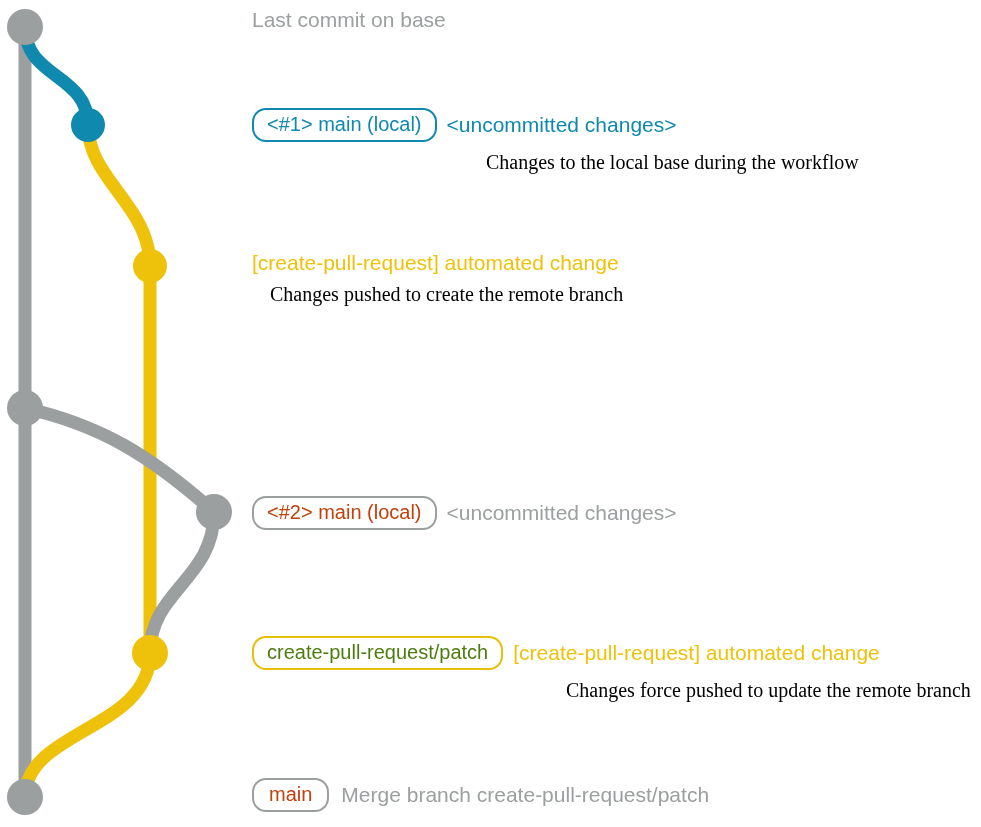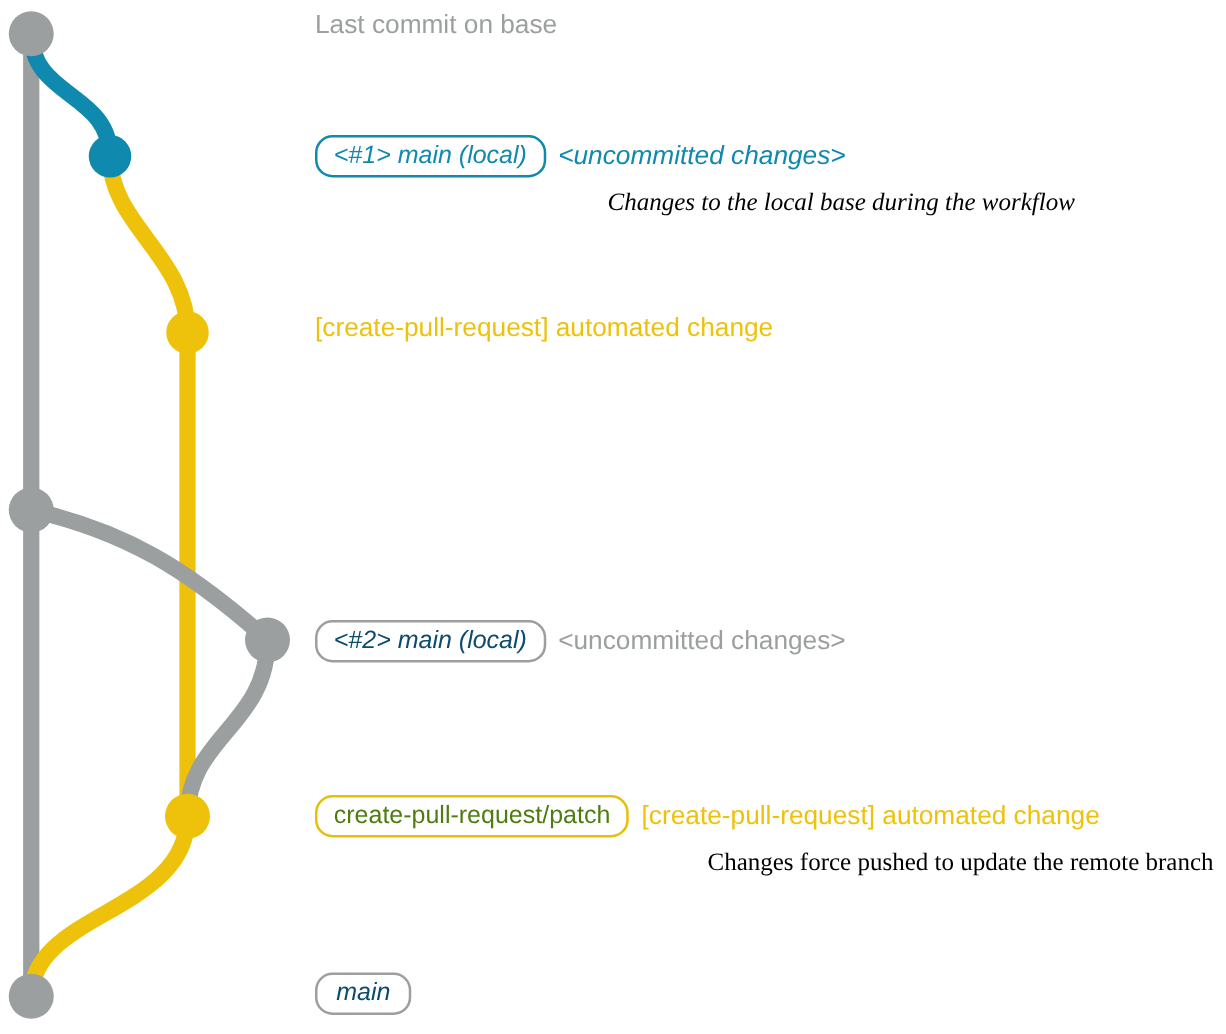--- a/index.html
+++ b/index.html
@@ -51,21 +51,21 @@
     border-radius: 14px;
     padding: 4px 13px 5px 13px;
     font-size: 20px;
     line-height: 1.05;
     color: #888c8d;
     background: #ffffff;
     box-sizing: border-box;
   }
   .pill.blue   { border-color: #0f89ad; color: #0f89ad; }
   .pill.yellow { border-color: #e8bf07; color: #4d7c0f; }
-  .pill.gray   { border-color: #9b9fa0; color: #0c4a6e; font-style: italic; }
+  .pill.gray   { border-color: #9b9fa0; color: #c2410c; }
 
   .subject {
     font-size: 21px;
     line-height: 1.05;
     white-space: nowrap;
   }
   .subject.blue   { color: #0f89ad; }
   .subject.yellow { color: #eec20a; }
   .subject.gray   { color: #9b9fa0; }
 
@@ -81,21 +81,21 @@
     font-family: "Liberation Serif", serif;
     font-size: 20px;
     line-height: 1.1;
     color: #000000;
     white-space: nowrap;
     margin-top: 9px;
   }
 
   
   #entry-last-commit   { top: 9px;  }
-  #entry-local-1       { top: 108px; font-style: italic; }
+  #entry-local-1       { top: 108px; }
   #entry-automated-1   { top: 252px; }
   #entry-new-commit    { top: 396px; }
   #entry-local-2       { top: 496px; }
   #entry-patch         { top: 636px; }
   #entry-merge         { top: 778px; }
 
   
   #entry-local-1  .desc { padding-left: 234px; }
   #entry-automated-1 .desc { padding-left: 18px; }
   #entry-local-2  .desc { padding-left: 234px; }
@@ -143,20 +143,21 @@
       <span class="pill blue">&lt;#1&gt; main (local)</span>
       <span class="subject blue">&lt;uncommitted changes&gt;</span>
     </div>
     <div class="desc">Changes to the local base during the workflow</div>
   </div>
 
   <div class="entry" id="entry-automated-1">
     <div class="entry-head">
       <span class="headline yellow">[create-pull-request] automated change</span>
     </div>
+    <div class="desc">Changes pushed to create the remote branch</div>
   </div>
 
 
   <div class="entry" id="entry-local-2">
     <div class="entry-head">
       <span class="pill gray">&lt;#2&gt; main (local)</span>
       <span class="subject gray">&lt;uncommitted changes&gt;</span>
     </div>
   </div>
 
@@ -164,16 +165,17 @@
     <div class="entry-head">
       <span class="pill yellow">create-pull-request/patch</span>
       <span class="subject yellow">[create-pull-request] automated change</span>
     </div>
     <div class="desc">Changes force pushed to update the remote branch</div>
   </div>
 
   <div class="entry" id="entry-merge">
     <div class="entry-head">
       <span class="pill gray">main</span>
+      <span class="subject gray">Merge branch create-pull-request/patch</span>
     </div>
   </div>
 
 </div>
 
 </body></html>

